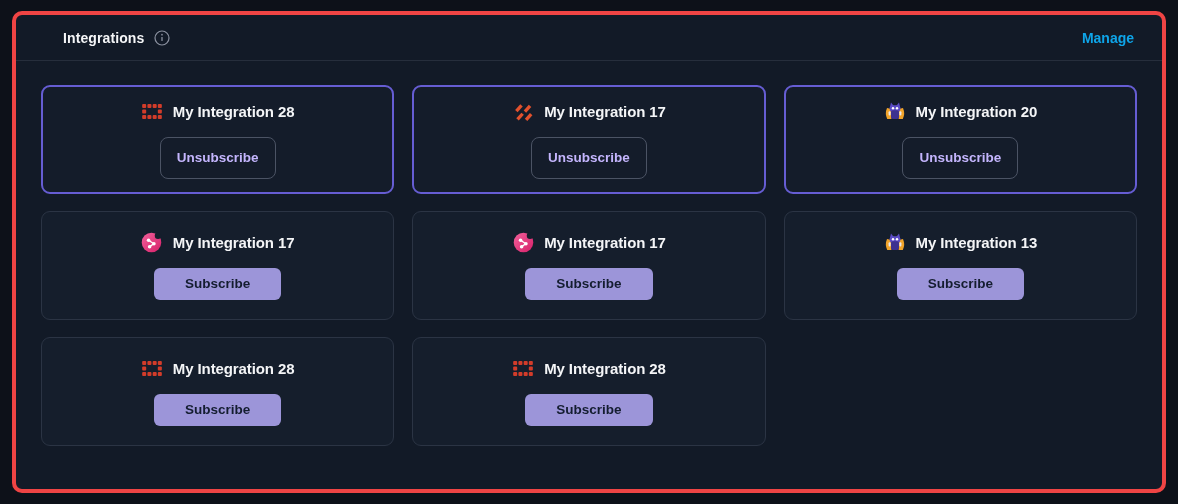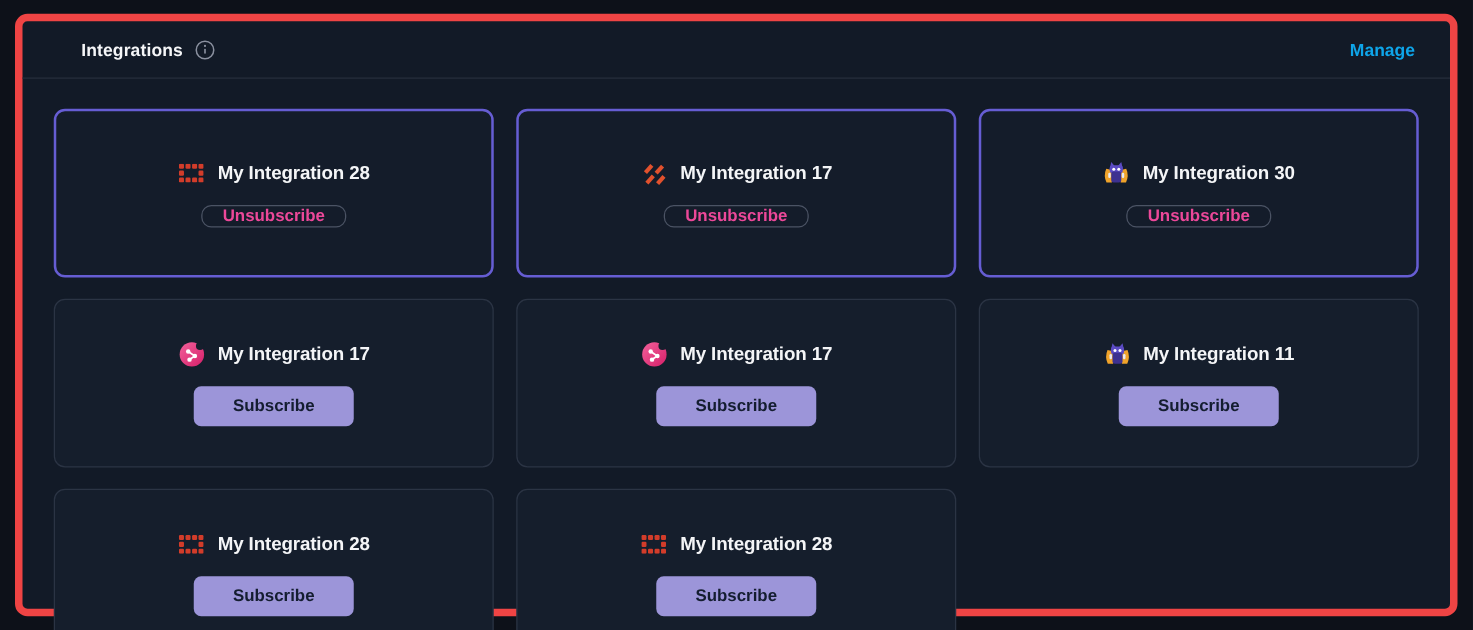--- a/index.html
+++ b/index.html
@@ -7,21 +7,21 @@
   body {
     width: 1178px; height: 504px;
     background: #0d1119;
     font-family: "Liberation Sans", sans-serif;
     padding: 11px 12px;
     overflow: hidden;
   }
   .panel {
     width: 100%; height: 482px;
     background: #121a27;
-    border: 6px solid #ef4444;
+    border: 4px solid #ef4444;
     border-radius: 10px;
     display: flex; flex-direction: column;
   }
   .panel-header {
     flex: 0 0 46px;
     display: flex; align-items: center;
     border-bottom: 1px solid #262e3c;
     padding: 0 28px 0 47px;
   }
   .panel-title {
@@ -34,21 +34,21 @@
     background: none; border: none; padding: 0; cursor: pointer;
     font-family: "Liberation Sans", sans-serif;
   }
   .cards-grid {
     display: grid;
     grid-template-columns: repeat(3, 1fr);
     gap: 17px 18px;
     padding: 24px 25px 27px;
   }
   .card {
-    height: 135px;
+    height: 109px;
     background: #151e2c;
     border: 1px solid #2b3444;
     border-radius: 9px;
     display: flex; flex-direction: column;
     align-items: center; justify-content: center;
     gap: 15px;
   }
   .card.subscribed {
     border: 2px solid var(--subscribed-border, #665dd3);
     background: #141c2a;
@@ -58,22 +58,22 @@
   .card-title { color: #f4f5f7; font-size: 15px; font-weight: 700; letter-spacing: -0.1px; }
   .card-btn {
     font-family: "Liberation Sans", sans-serif;
     font-size: 13.5px; font-weight: 700;
     cursor: pointer; line-height: 1;
   }
   .btn-unsubscribe {
     background: transparent;
     border: 1px solid #4b5364;
     border-radius: 8px;
-    color: #ec4899;
-    padding: 1px 16px;
+    color: #c4b5fd;
+    padding: 13px 16px;
   }
   .btn-subscribe {
     background: var(--subscribe-bg, #9c95d9);
     border: none;
     border-radius: 6px;
     color: var(--subscribe-text, #141d30);
     padding: 9px 31px;
   }
 </style>
 </head>
@@ -139,21 +139,21 @@
       <path d="M5.5 9 L7 2.5 L10 6.2 Z" fill="#5b4bc4"></path>
       <path d="M16.5 9 L15 2.5 L12 6.2 Z" fill="#5b4bc4"></path>
       <rect x="5.8" y="5.2" width="10.4" height="6.4" rx="2.2" fill="#5b4bc4"></rect>
       <rect x="7" y="10.2" width="8" height="8.8" rx="2" fill="#3d3190"></rect>
       <circle cx="9" cy="8.3" r="1.2" fill="#ffffff"></circle>
       <circle cx="13" cy="8.3" r="1.2" fill="#ffffff"></circle>
       <rect x="4.6" y="11.2" width="2" height="4.2" rx="1" fill="#e9e9f2"></rect>
       <rect x="15.4" y="11.2" width="2" height="4.2" rx="1" fill="#e9e9f2"></rect>
     </svg>
           </span>
-      <span class="card-title">My Integration 30</span>
+      <span class="card-title">My Integration 20</span>
     </div>
     <button class="card-btn btn-unsubscribe">Unsubscribe</button>
   </div>
       <div class="card">
     <div class="card-title-row">
       <span class="card-icon">
     <svg width="21" height="21" viewBox="0 0 20 20">
       <defs>
         <linearGradient id="pg3" x1="0" y1="0" x2="1" y2="1">
           <stop offset="0" stop-color="#f2619b"></stop>
@@ -209,21 +209,21 @@
       <path d="M5.5 9 L7 2.5 L10 6.2 Z" fill="#5b4bc4"></path>
       <path d="M16.5 9 L15 2.5 L12 6.2 Z" fill="#5b4bc4"></path>
       <rect x="5.8" y="5.2" width="10.4" height="6.4" rx="2.2" fill="#5b4bc4"></rect>
       <rect x="7" y="10.2" width="8" height="8.8" rx="2" fill="#3d3190"></rect>
       <circle cx="9" cy="8.3" r="1.2" fill="#ffffff"></circle>
       <circle cx="13" cy="8.3" r="1.2" fill="#ffffff"></circle>
       <rect x="4.6" y="11.2" width="2" height="4.2" rx="1" fill="#e9e9f2"></rect>
       <rect x="15.4" y="11.2" width="2" height="4.2" rx="1" fill="#e9e9f2"></rect>
     </svg>
           </span>
-      <span class="card-title">My Integration 11</span>
+      <span class="card-title">My Integration 13</span>
     </div>
     <button class="card-btn btn-subscribe">Subscribe</button>
   </div>
       <div class="card">
     <div class="card-title-row">
       <span class="card-icon">
     <svg width="20" height="15" viewBox="0 0 21 16">
       <g fill="#d23c2a">
         <rect x="0" y="0" width="4.3" height="4.3" rx="1"></rect>
                 <rect x="5.6" y="0" width="4.3" height="4.3" rx="1"></rect>

